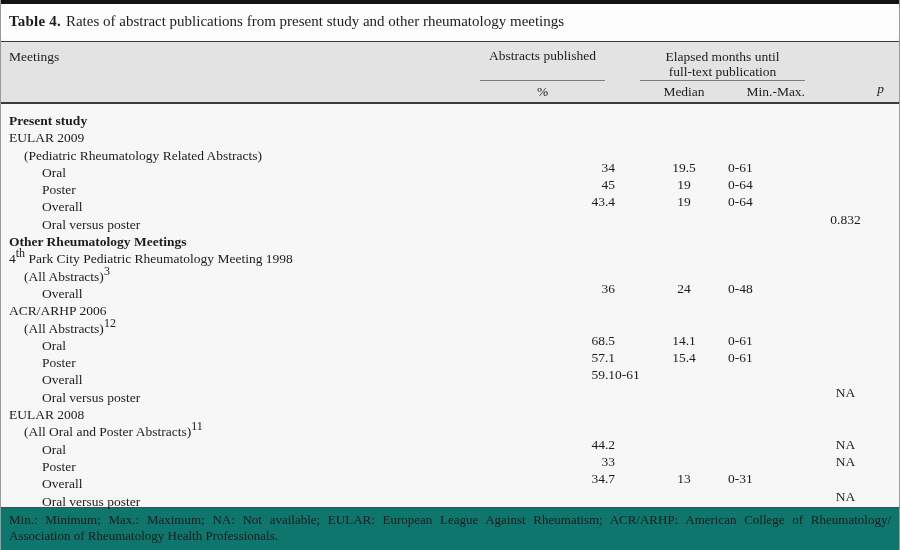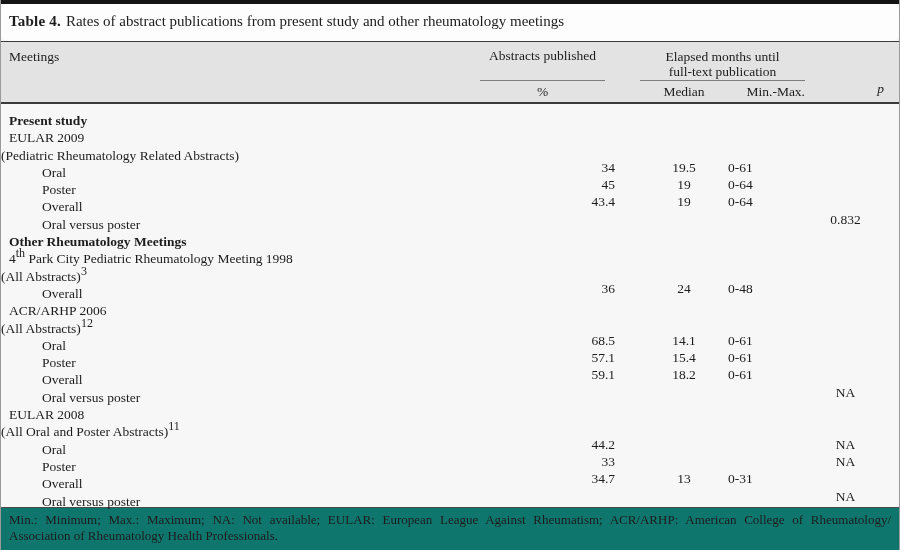--- a/index.html
+++ b/index.html
@@ -51,21 +51,21 @@
   .tbody {
     background: #f7f7f7; height: 403px; box-sizing: border-box; padding-top: 3px;
     font-size: 13.5px;
   }
   .row {
     display: grid; grid-template-columns: 469px 145px 113px 77px 94px;
     height: 17.3px; line-height: 17.3px; white-space: nowrap;
   }
   .row.bold .c-label { font-weight: bold; }
   .indent-0 .c-label { padding-left: 8px; }
-  .indent-1 .c-label { }
+  .indent-1 .c-label { padding-left: 23px; }
   .indent-2 .c-label { padding-left: 41px; }
   .c-pct    { text-align: right; }
   .c-median { text-align: center; padding-left: 25px; }
   .c-range  { }
   .c-p      { text-align: center; padding-right: 13px; }
   sup { font-size: 12px; text-align: right; }
 
   
   .footnote {
     box-sizing: border-box; height: 43px; background: #0f766e;
@@ -225,21 +225,20 @@
     <div class="c-label"><span class="pre">Poster</span><sup class="sup"></sup><span class="post"></span></div>
     <div class="c-pct">57.1</div>
     <div class="c-median">15.4</div>
     <div class="c-range">0-61</div>
     <div class="c-p"></div>
   </div>
 
   <div class="row indent-2">
     <div class="c-label"><span class="pre">Overall</span><sup class="sup"></sup><span class="post"></span></div>
     <div class="c-pct">59.1</div>
-    <div class="c-median">18.2</div>
     <div class="c-range">0-61</div>
     <div class="c-p"></div>
   </div>
 
   <div class="row indent-2">
     <div class="c-label"><span class="pre">Oral versus poster</span><sup class="sup"></sup><span class="post"></span></div>
     <div class="c-pct"></div>
     <div class="c-median"></div>
     <div class="c-range"></div>
     <div class="c-p">NA</div>

